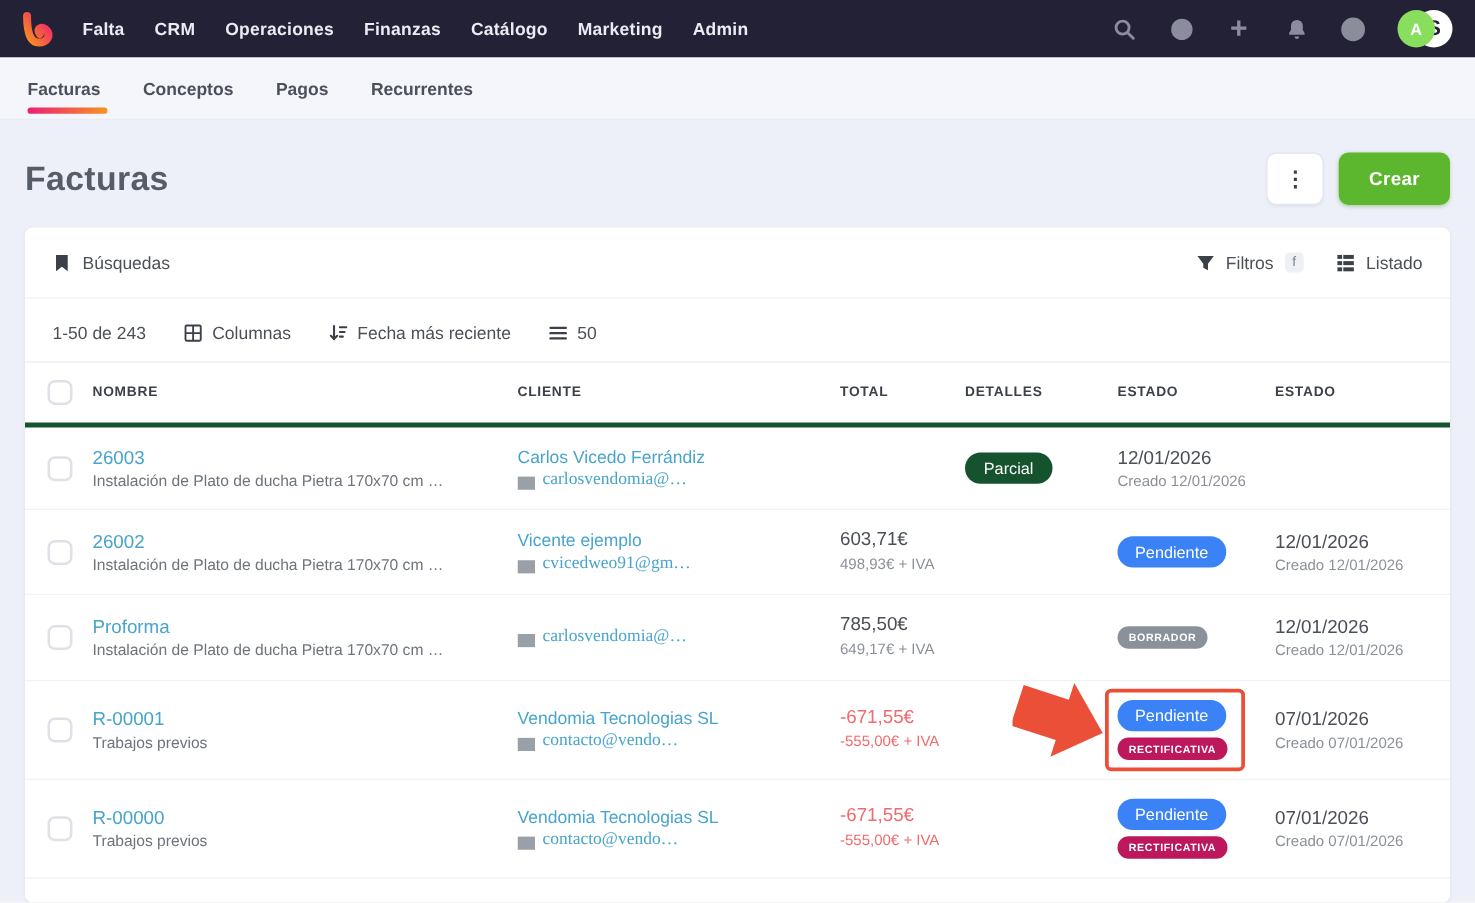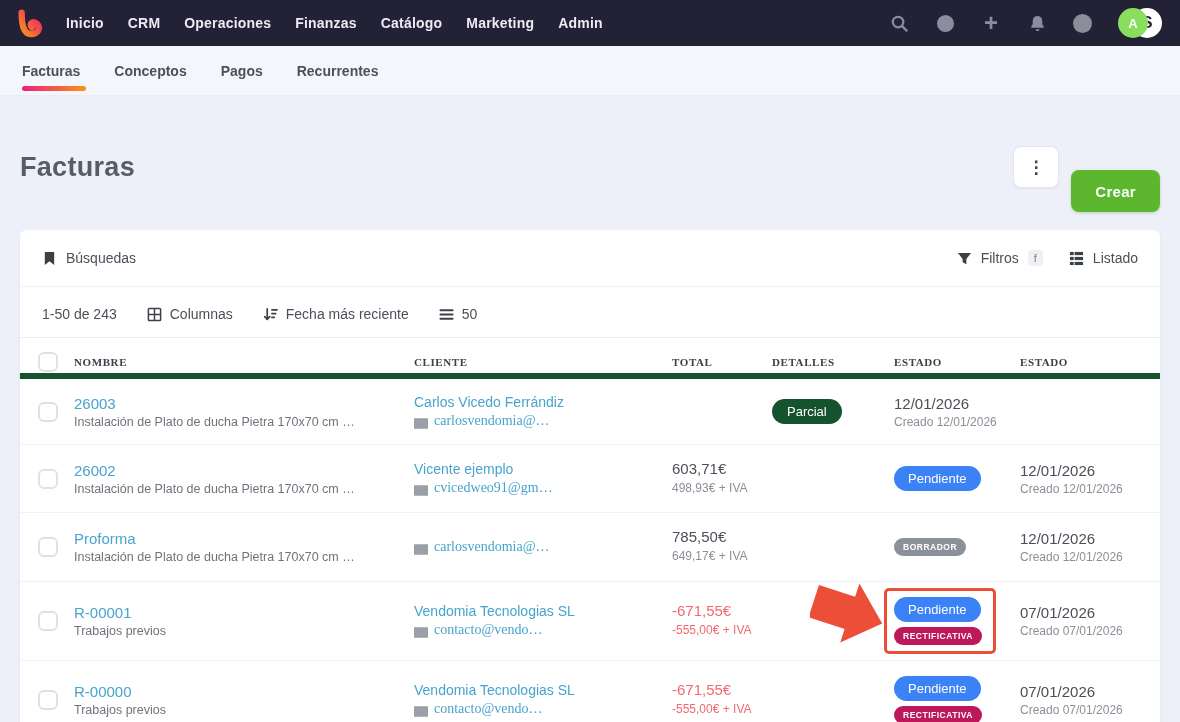--- a/index.html
+++ b/index.html
@@ -23,37 +23,37 @@
   
   .tabbar { height:50px; background:#f4f6fb; display:flex; align-items:center; gap:34px; padding:0 22px; border-bottom:1px solid #e9ecf3; }
   .tab { position:relative; font-size:14px; font-weight:bold; color:#4b505c; height:100%; display:flex; align-items:center; cursor:pointer; }
   .tab.active::after { content:""; position:absolute; left:0; bottom:4px; width:64px; height:5px; border-radius:3px; background:linear-gradient(90deg,#ec1e79,#f7941d); }
 
   
   .page-head { display:flex; align-items:center; justify-content:space-between; padding:26px 20px 18px 20px; }
   .page-title { font-size:27px; font-weight:bold; color:#575d68; letter-spacing:.3px; }
   .head-actions { display:flex; gap:12px; align-items:center; }
   .kebab-btn { width:46px; height:42px; background:#fff; border:1px solid #e3e5ee; border-radius:8px; font-size:17px; font-weight:bold; color:#3b3f49; cursor:pointer; box-shadow:0 1px 2px rgba(40,40,70,.05); }
-  .create-btn { height:42px; padding:0 24px; background:#5cb72f; border:none; border-radius:8px; color:#fff; font-size:15px; font-weight:bold; letter-spacing:.3px; cursor:pointer; box-shadow:0 1px 3px rgba(60,140,20,.3);margin-top:48px; }
+  .create-btn { height:42px; padding:0 24px; background:#5cb72f; border:none; border-radius:8px; color:#fff; font-size:15px; font-weight:bold; letter-spacing:.3px; cursor:pointer; box-shadow:0 1px 3px rgba(60,140,20,.3); }
 
   
   .card { margin:0 20px; background:#fff; border-radius:6px; box-shadow:0 1px 3px rgba(50,55,90,.07); min-height:540px; }
   .card-toolbar { display:flex; align-items:center; justify-content:space-between; padding:20px 22px; border-bottom:1px solid #f0f1f5; }
   .tool-item { display:flex; align-items:center; gap:9px; font-size:14px; color:#4b5058; cursor:pointer; }
   .tool-item svg { width:15px; height:15px; }
   .toolbar-right { display:flex; align-items:center; gap:26px; }
   .shortcut-badge { background:#eef0f4; color:#7d828b; border-radius:4px; font-size:11px; padding:2px 6px; }
 
   .list-controls { display:flex; align-items:center; gap:30px; padding:19px 22px 15px 22px; font-size:14px; color:#4b5058; }
   .lc-item { display:flex; align-items:center; gap:8px; cursor:pointer; }
   .lc-item svg { width:15px; height:15px; }
 
   
   .tgrid { display:grid; grid-template-columns:36px 340px 258px 100px 122px 126px 1fr; align-items:center; padding:0 22px 0 18px; }
-  .thead { padding-top:14px; padding-bottom:1px; border-top:1px solid #eceef2; border-bottom:6px solid #14532d;font-family:Liberation Serif, serif; }
+  .thead { padding-top:14px; padding-bottom:14px; border-top:1px solid #eceef2; border-bottom:4px solid #14532d; }
   .th { font-size:11px; font-weight:bold; color:#3c4048; letter-spacing:.6px; }
   .checkbox { width:20px; height:20px; border:2px solid #dfe1e7; border-radius:6px; background:#fff; cursor:pointer; }
 
   .trow { padding-top:15px; padding-bottom:15px; border-bottom:1px solid #f1f2f6; align-items:center; }
   .name-link { color:#47a4cd; font-size:15px; text-decoration:none; display:block; margin-bottom:3px; cursor:pointer; }
   .name-desc { font-size:12.5px; color:#6e747c; white-space:nowrap; overflow:hidden; }
   .client-name { color:#47a4cd; font-size:14px; text-decoration:none; display:block; margin-bottom:3px; cursor:pointer; }
   .client-email { display:flex; align-items:flex-end; gap:6px; color:#47a4cd; font-size:14px; cursor:pointer;font-family:Liberation Serif, serif; }
   .client-email svg { width:14px; height:11px; color:#9aa0a8; flex:none; }
   .total-main { font-size:15px; color:#4b5058; margin-bottom:3px; }
@@ -83,21 +83,21 @@
           <linearGradient id="lg" x1="0" y1="1" x2="1" y2="0">
         <stop offset="0" stop-color="#f7941d"></stop>
             <stop offset="55%" stop-color="#f4504a"></stop>
             <stop offset="100%" stop-color="#ec1e79"></stop>
       </linearGradient>
         </defs>
       <path d="M9 8 C9 26 13 33 20 33 C28 33 32 26 27 21 C23 17 17 20 21 25" fill="none" stroke="url(#lg)" stroke-width="7.5" stroke-linecap="round"></path>
     </svg>
   </span>
   <nav class="topnav">
-    <a href="#">Inicio</a>
+    <a href="#">Falta</a>
     <a href="#">CRM</a>
     <a href="#">Operaciones</a>
     <a href="#">Finanzas</a>
     <a href="#">Catálogo</a>
     <a href="#">Marketing</a>
     <a href="#">Admin</a>
   </nav>
   <div class="topbar-right">
     <span class="tb-icon">
       <svg viewBox="0 0 20 20" fill="none" stroke="currentColor" stroke-width="2.4" stroke-linecap="round">

